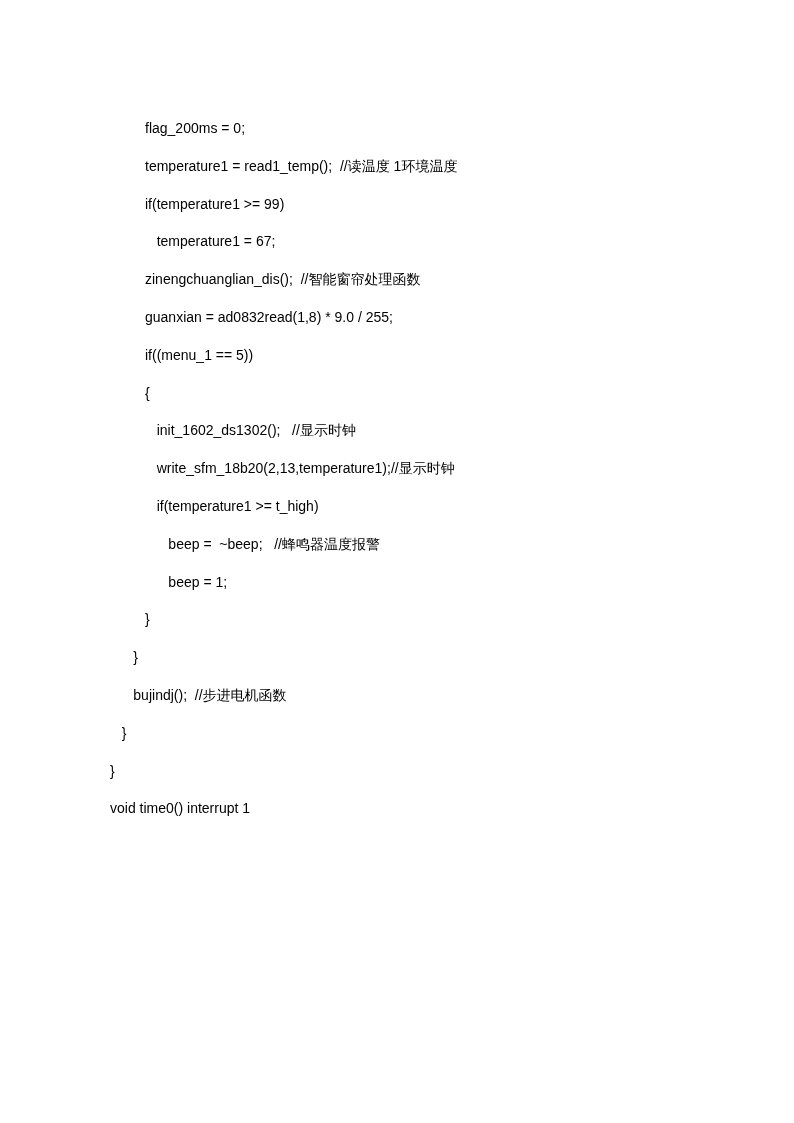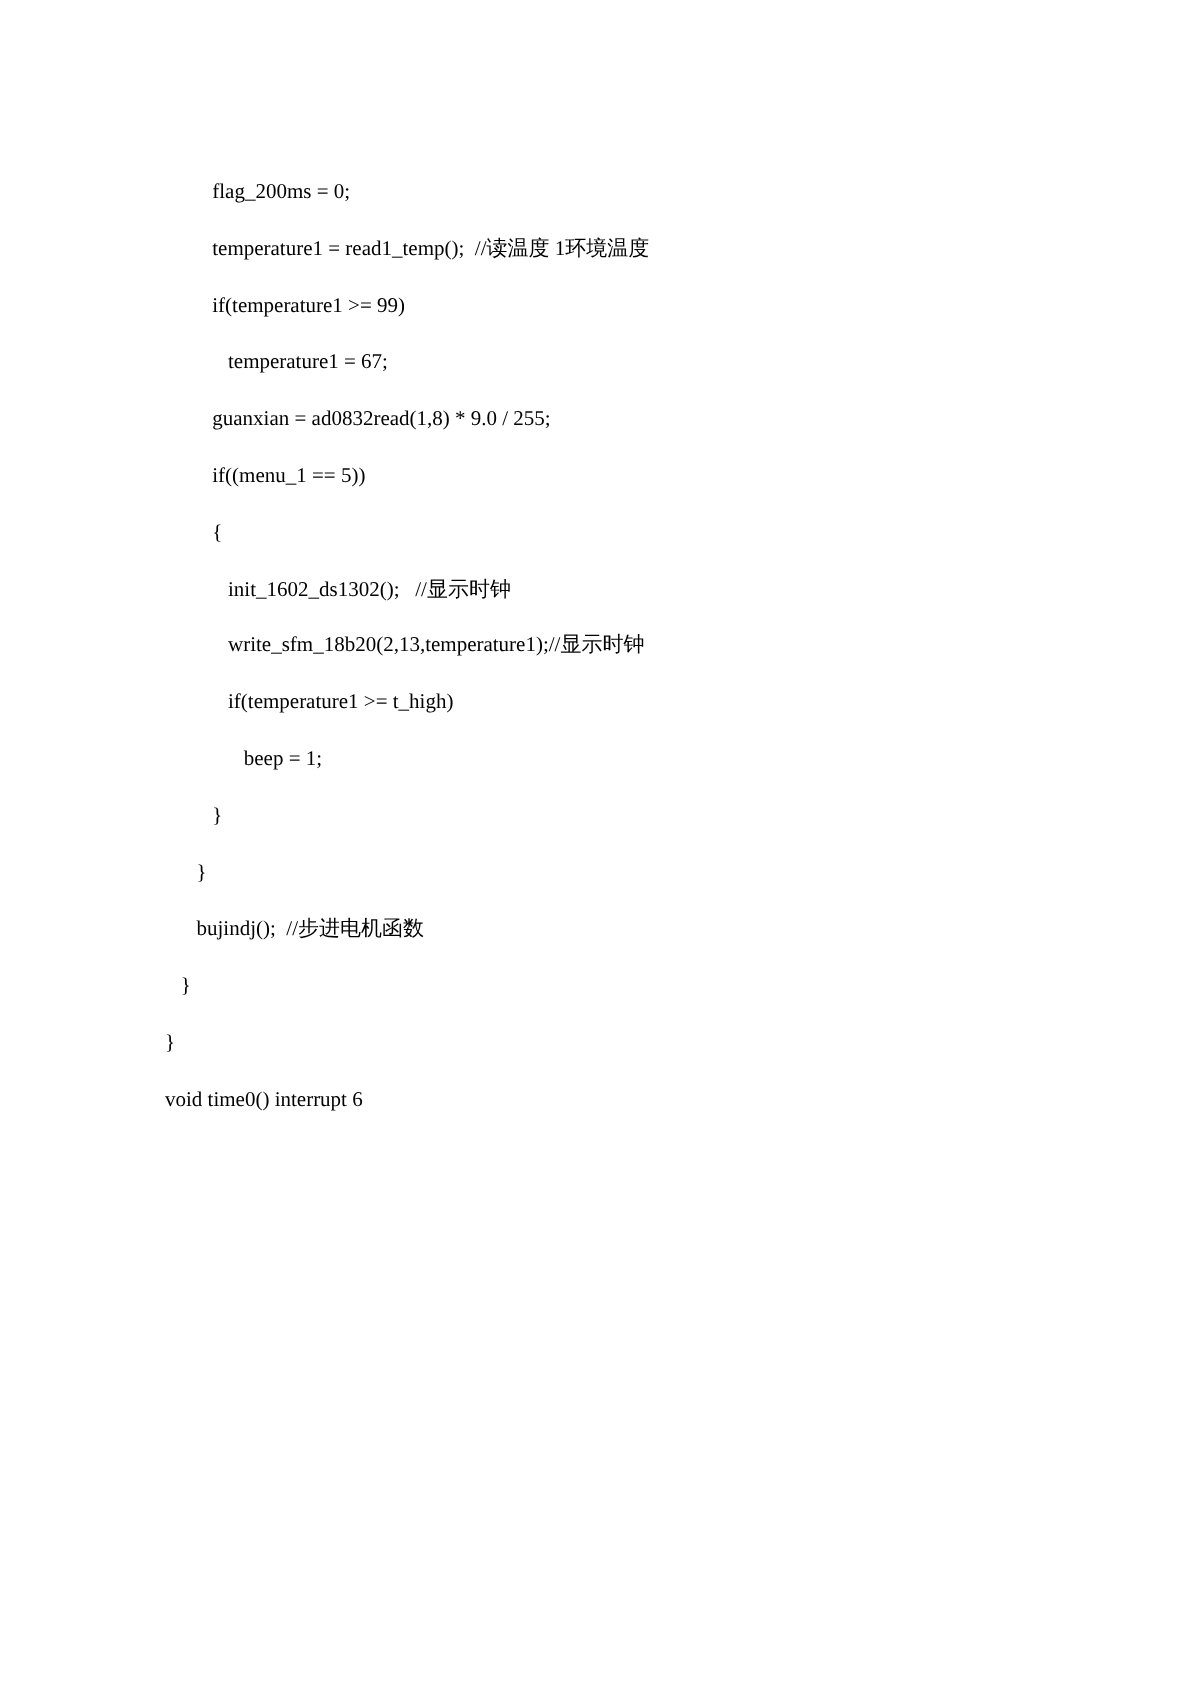--- a/index.html
+++ b/index.html
@@ -12,38 +12,40 @@
     height: 1123px;
     background: #ffffff;
     font-family: "SimSun", "Courier New", monospace;
     font-size: 14px;
     color: #000000;
     padding: 110px 0 0 110px;
     line-height: 2.7;
   }
   .code-line {
     white-space: pre;
-    font-family: Liberation Serif, serif;
+    font-family: Liberation Sans, sans-serif;
   }
 </style>
 </head>
 <body>
 
 <div>
   <div class="code-line">         flag_200ms = 0;</div>
   <div class="code-line">         temperature1 = read1_temp();  //读温度 1环境温度</div>
   <div class="code-line">         if(temperature1 &gt;= 99)</div>
   <div class="code-line">            temperature1 = 67;</div>
+  <div class="code-line">         zinengchuanglian_dis();  //智能窗帘处理函数</div>
   <div class="code-line">         guanxian = ad0832read(1,8) * 9.0 / 255;</div>
   <div class="code-line">         if((menu_1 == 5))</div>
   <div class="code-line">         {</div>
   <div class="code-line">            init_1602_ds1302();   //显示时钟</div>
   <div class="code-line">            write_sfm_18b20(2,13,temperature1);//显示时钟</div>
   <div class="code-line">            if(temperature1 &gt;= t_high)</div>
+  <div class="code-line">               beep =  ~beep;   //蜂鸣器温度报警</div>
   <div class="code-line">               beep = 1;</div>
   <div class="code-line">         }</div>
   <div class="code-line">      }</div>
   <div class="code-line">      bujindj();  //步进电机函数</div>
   <div class="code-line">   }</div>
   <div class="code-line">}</div>
   <div class="code-line"></div>
-  <div class="code-line">void time0() interrupt 6</div>
+  <div class="code-line">void time0() interrupt 1</div>
 </div>
 
 </body></html>

